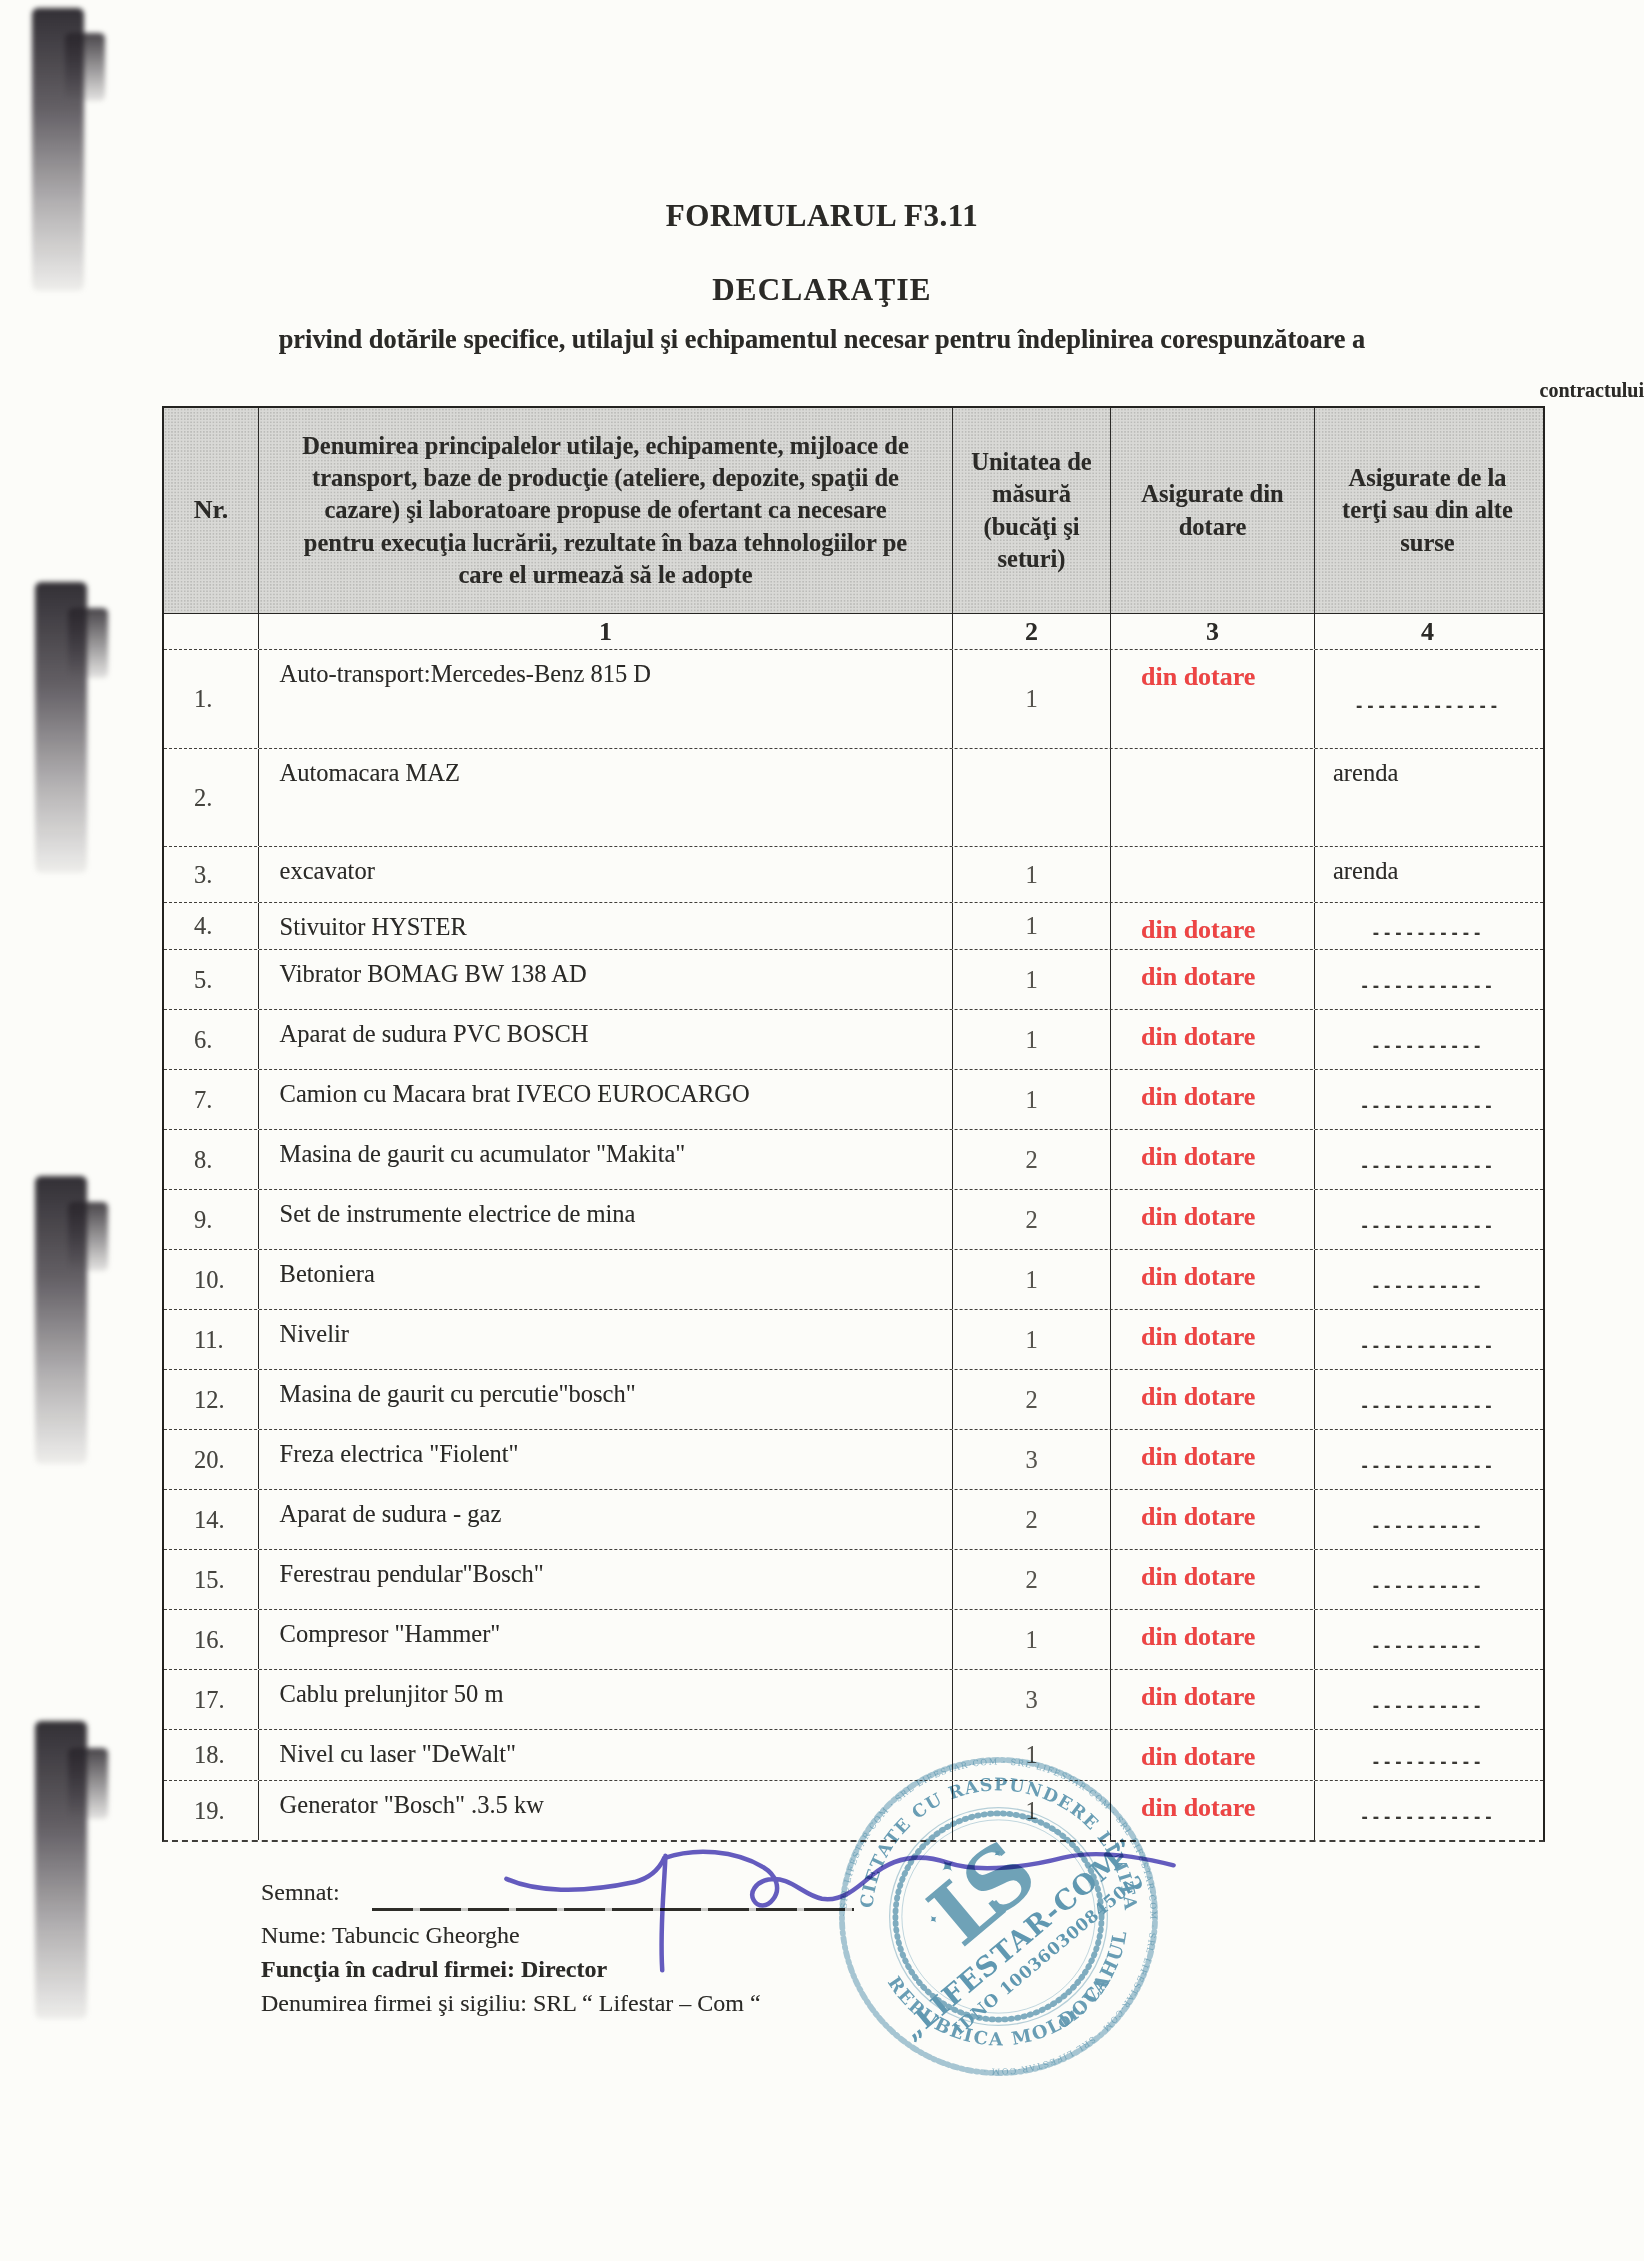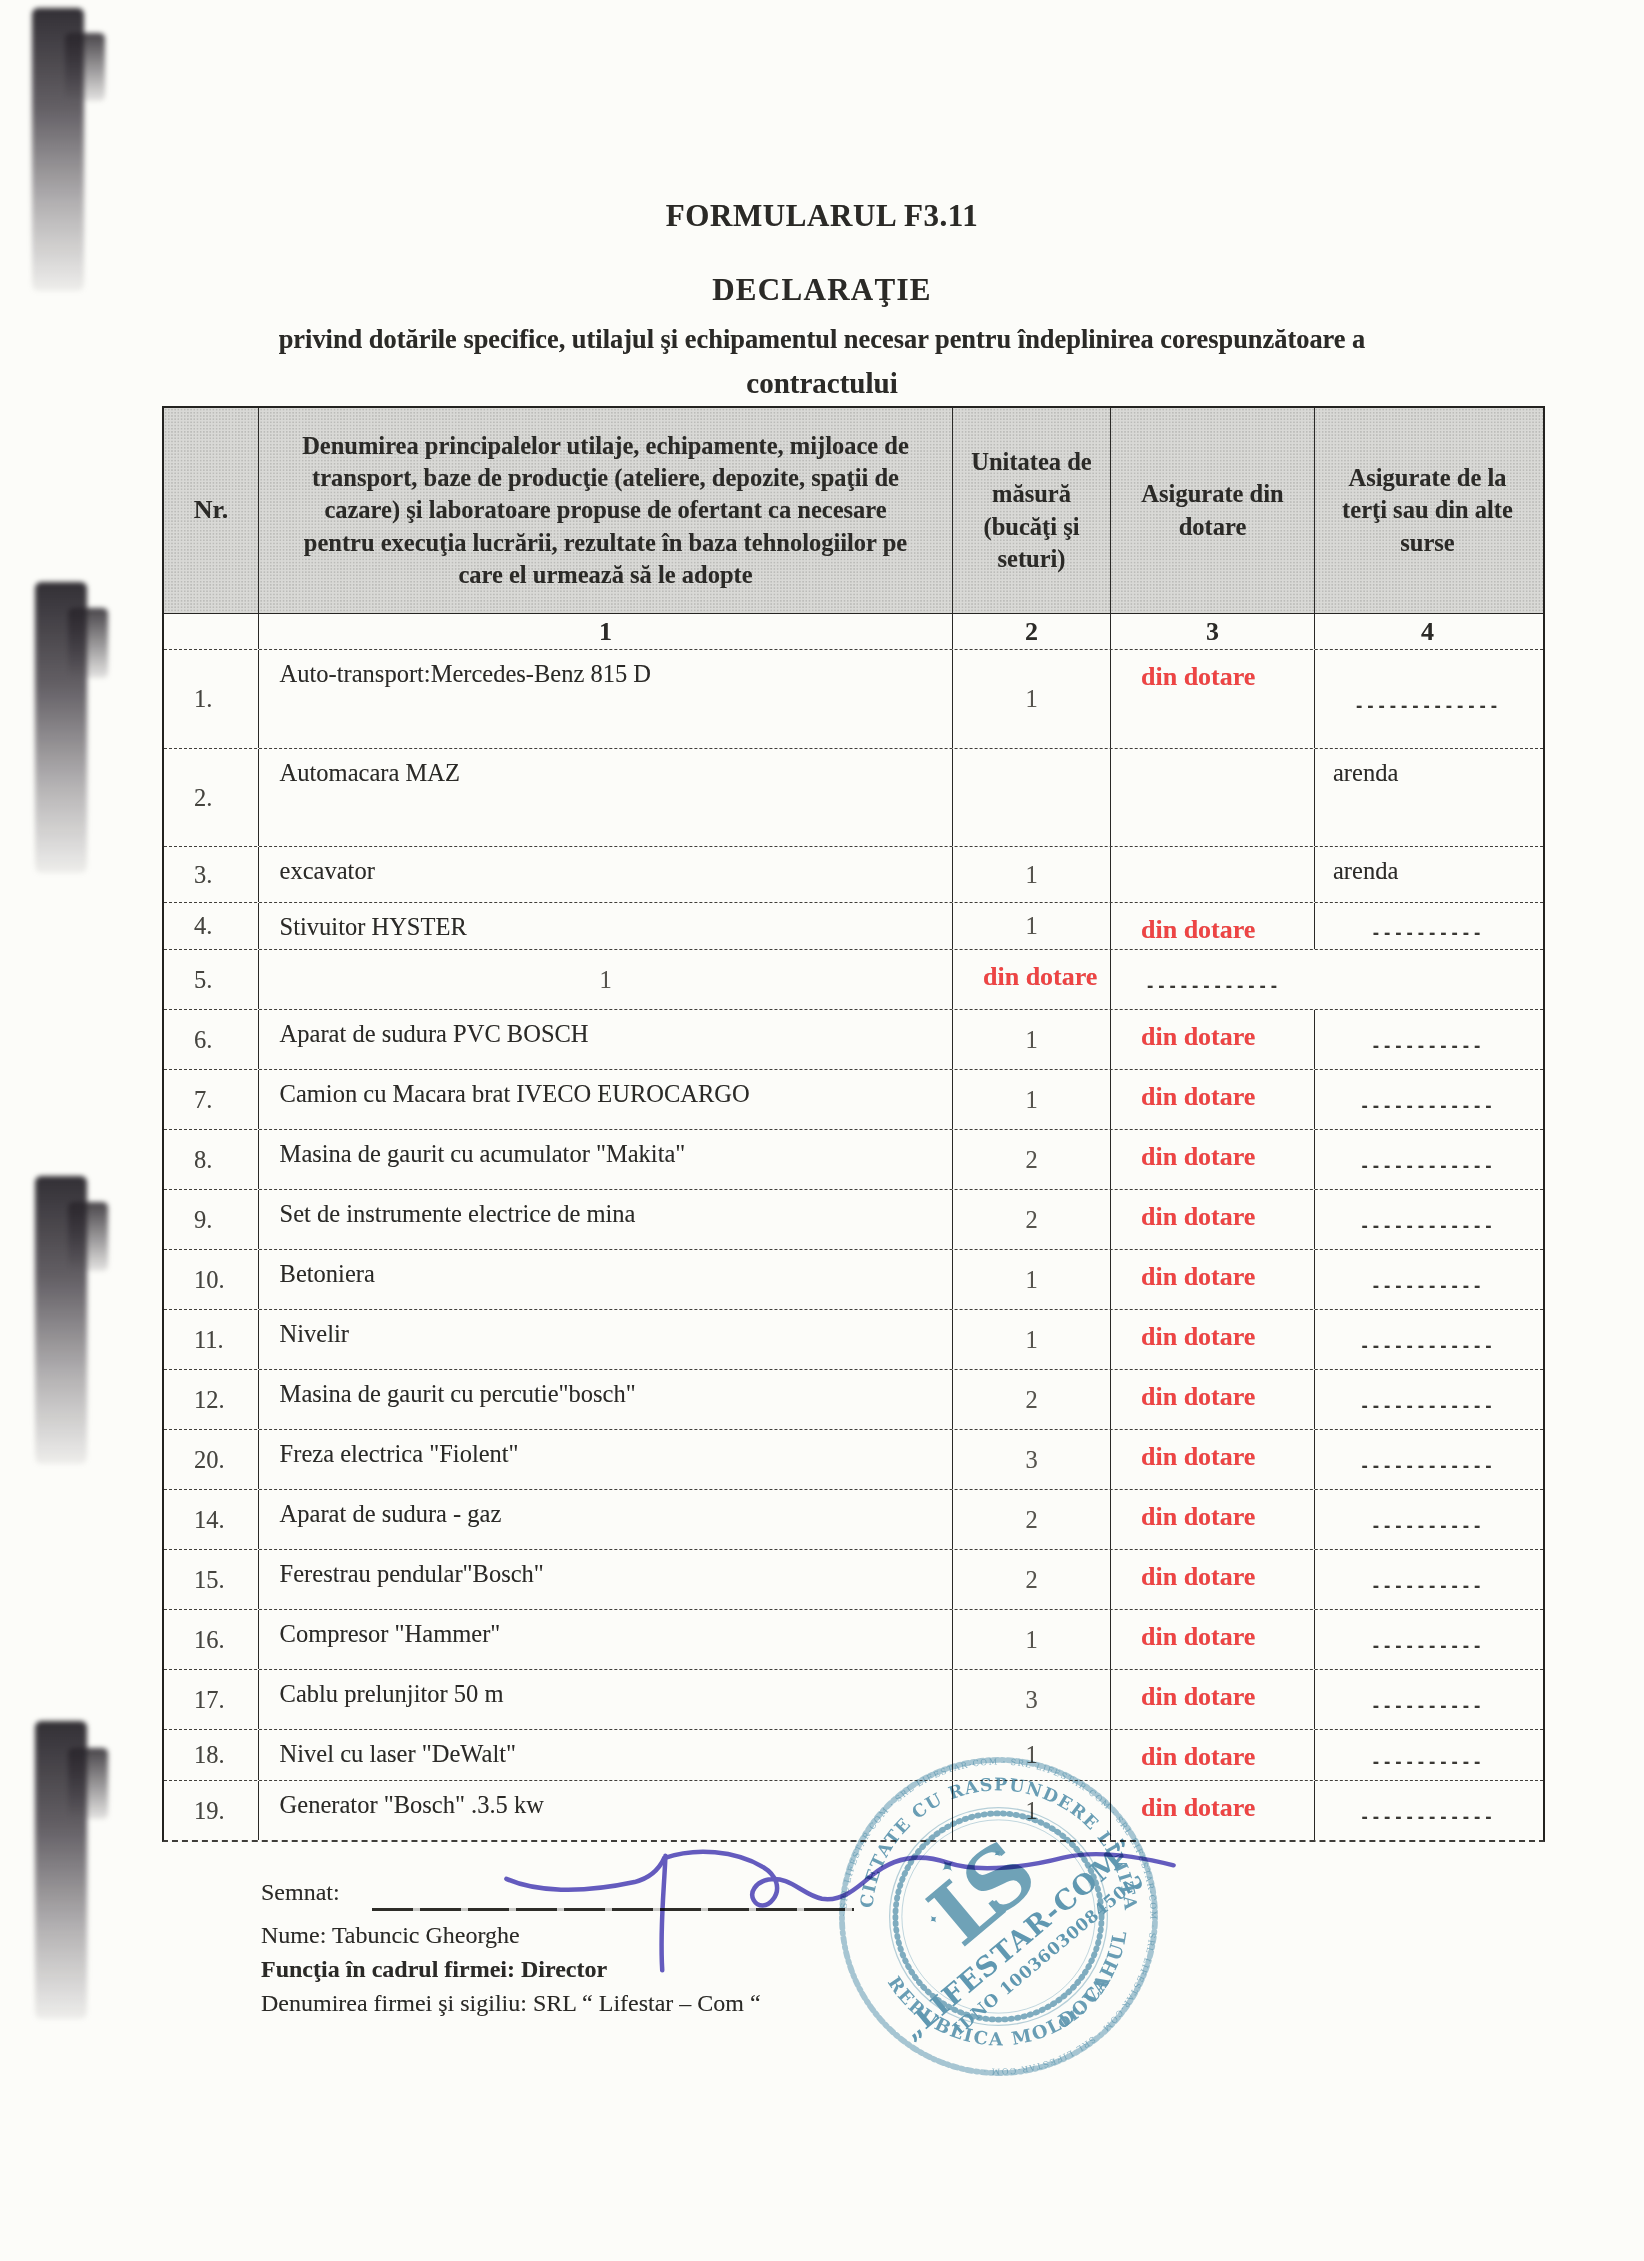--- a/index.html
+++ b/index.html
@@ -11,21 +11,21 @@
     color:#2b2a27;
     overflow:hidden;
   }
 
   
   .title-line { position:absolute; left:0; width:100%; text-align:center; font-weight:bold;
                 text-shadow:0 0 0.6px rgba(50,50,50,.35);margin-top:40px; }
   #form-title    { top:158px; font-size:31px; letter-spacing:0.6px; }
   #doc-title     { top:232px; font-size:31px; letter-spacing:1.3px; }
   #subtitle-1    { top:284px; font-size:26.4px; }
-  #subtitle-2    { top:327px; font-size:29px; }
+  #subtitle-2    { top:339px; font-size:20px;text-align:right; }
 
   
   .doc-table {
     position:absolute; left:162px; top:406px; width:1383px;
     border:2.6px solid #232220;
     border-bottom:2.6px dashed #3f3d3a;
     box-sizing:border-box;
     text-shadow:0 0 0.6px rgba(60,60,60,.3);
   }
   .grid-row { display:grid; grid-template-columns:95px 694px 158px 204px 225px; }
@@ -151,20 +151,21 @@
   </div>
       <div class="grid-row tr">
     <div class="cell td td-nr">4.</div>
     <div class="cell td td-name">Stivuitor HYSTER</div>
     <div class="cell td td-unit">1</div>
     <div class="cell td td-own">din dotare</div>
     <div class="cell td td-third dashes">----------</div>
   </div>
       <div class="grid-row tr">
     <div class="cell td td-nr">5.</div>
+    <div class="cell td td-name">Vibrator BOMAG BW 138 AD</div>
     <div class="cell td td-unit">1</div>
     <div class="cell td td-own">din dotare</div>
     <div class="cell td td-third dashes">------------</div>
   </div>
       <div class="grid-row tr">
     <div class="cell td td-nr">6.</div>
     <div class="cell td td-name">Aparat de sudura PVC BOSCH</div>
     <div class="cell td td-unit">1</div>
     <div class="cell td td-own">din dotare</div>
     <div class="cell td td-third dashes">----------</div>

